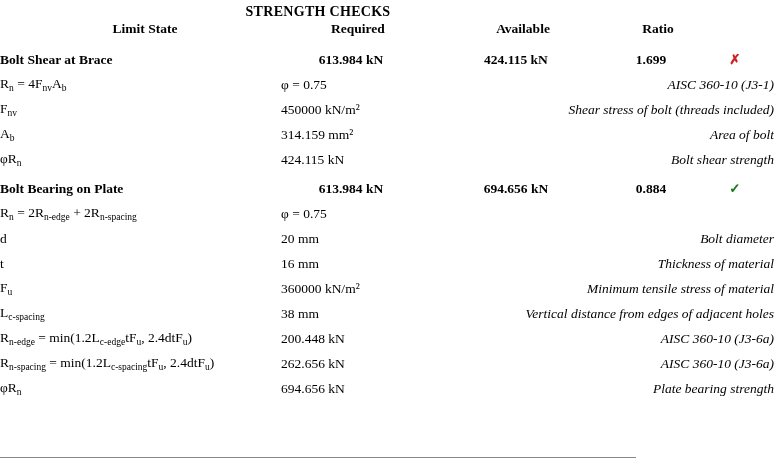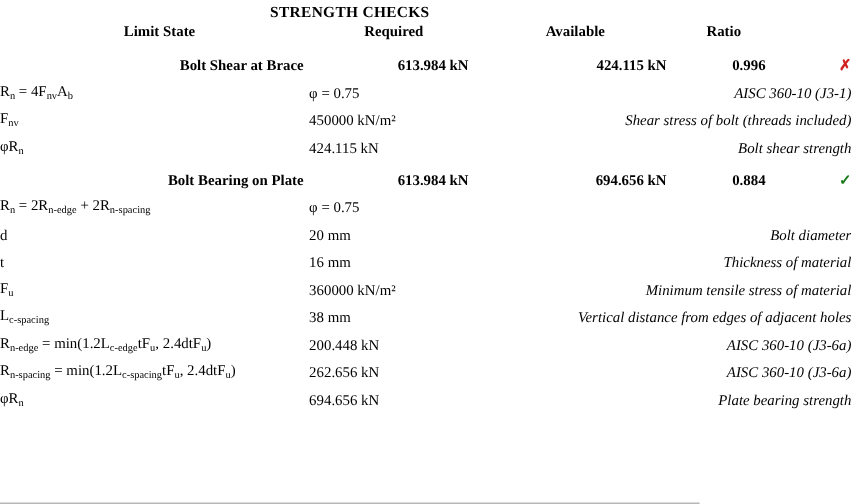--- a/index.html
+++ b/index.html
@@ -88,21 +88,21 @@
     text-align: left;
     padding-left: 5px;
   }
   tr.detail td.c-note {
     text-align: right;
     font-style: italic;
     white-space: nowrap;
     padding-left: 2px;
   }
   .rowspace td { height: 25px; }
-  .rowspace-tall td { height: 27px; text-align: right; }
+  .rowspace-tall td { height: 27px; }
 
   sub { font-size: 9.5px; vertical-align: -0.28em; }
   .mark-fail { color: #d21f1f; }
   .mark-pass { color: #1a7a1a; }
 </style>
 </head>
 <body>
 
 <div class="page">
 
@@ -123,32 +123,37 @@
         <th class="h-avail">Available</th>
         <th class="h-ratio">Ratio</th>
         <th class="h-mark"></th>
       </tr>
     </thead>
     <tbody id="checks-body">
         <tr class="section rowspace-tall">
           <td class="c-label">Bolt Shear at Brace</td>
           <td class="c-req">613.984 kN</td>
           <td class="c-avail">424.115 kN</td>
-          <td class="c-ratio">0.996</td>
+          <td class="c-ratio">1.699</td>
           <td class="c-mark mark-fail">✗</td>
         </tr>
         <tr class="detail rowspace">
           <td class="c-label">R<sub>n</sub> = 4F<sub>nv</sub>A<sub>b</sub></td>
           <td class="c-req">φ = 0.75</td>
           <td class="c-note" colspan="3">AISC 360-10 (J3-1)</td>
         </tr>
         <tr class="detail rowspace">
           <td class="c-label">F<sub>nv</sub></td>
           <td class="c-req">450000 kN/m²</td>
           <td class="c-note" colspan="3">Shear stress of bolt (threads included)</td>
+        </tr>
+        <tr class="detail rowspace">
+          <td class="c-label">A<sub>b</sub></td>
+          <td class="c-req">314.159 mm²</td>
+          <td class="c-note" colspan="3">Area of bolt</td>
         </tr>
         <tr class="detail rowspace">
           <td class="c-label">φR<sub>n</sub></td>
           <td class="c-req">424.115 kN</td>
           <td class="c-note" colspan="3">Bolt shear strength</td>
         </tr>
         <tr class="section rowspace-tall">
           <td class="c-label">Bolt Bearing on Plate</td>
           <td class="c-req">613.984 kN</td>
           <td class="c-avail">694.656 kN</td>

